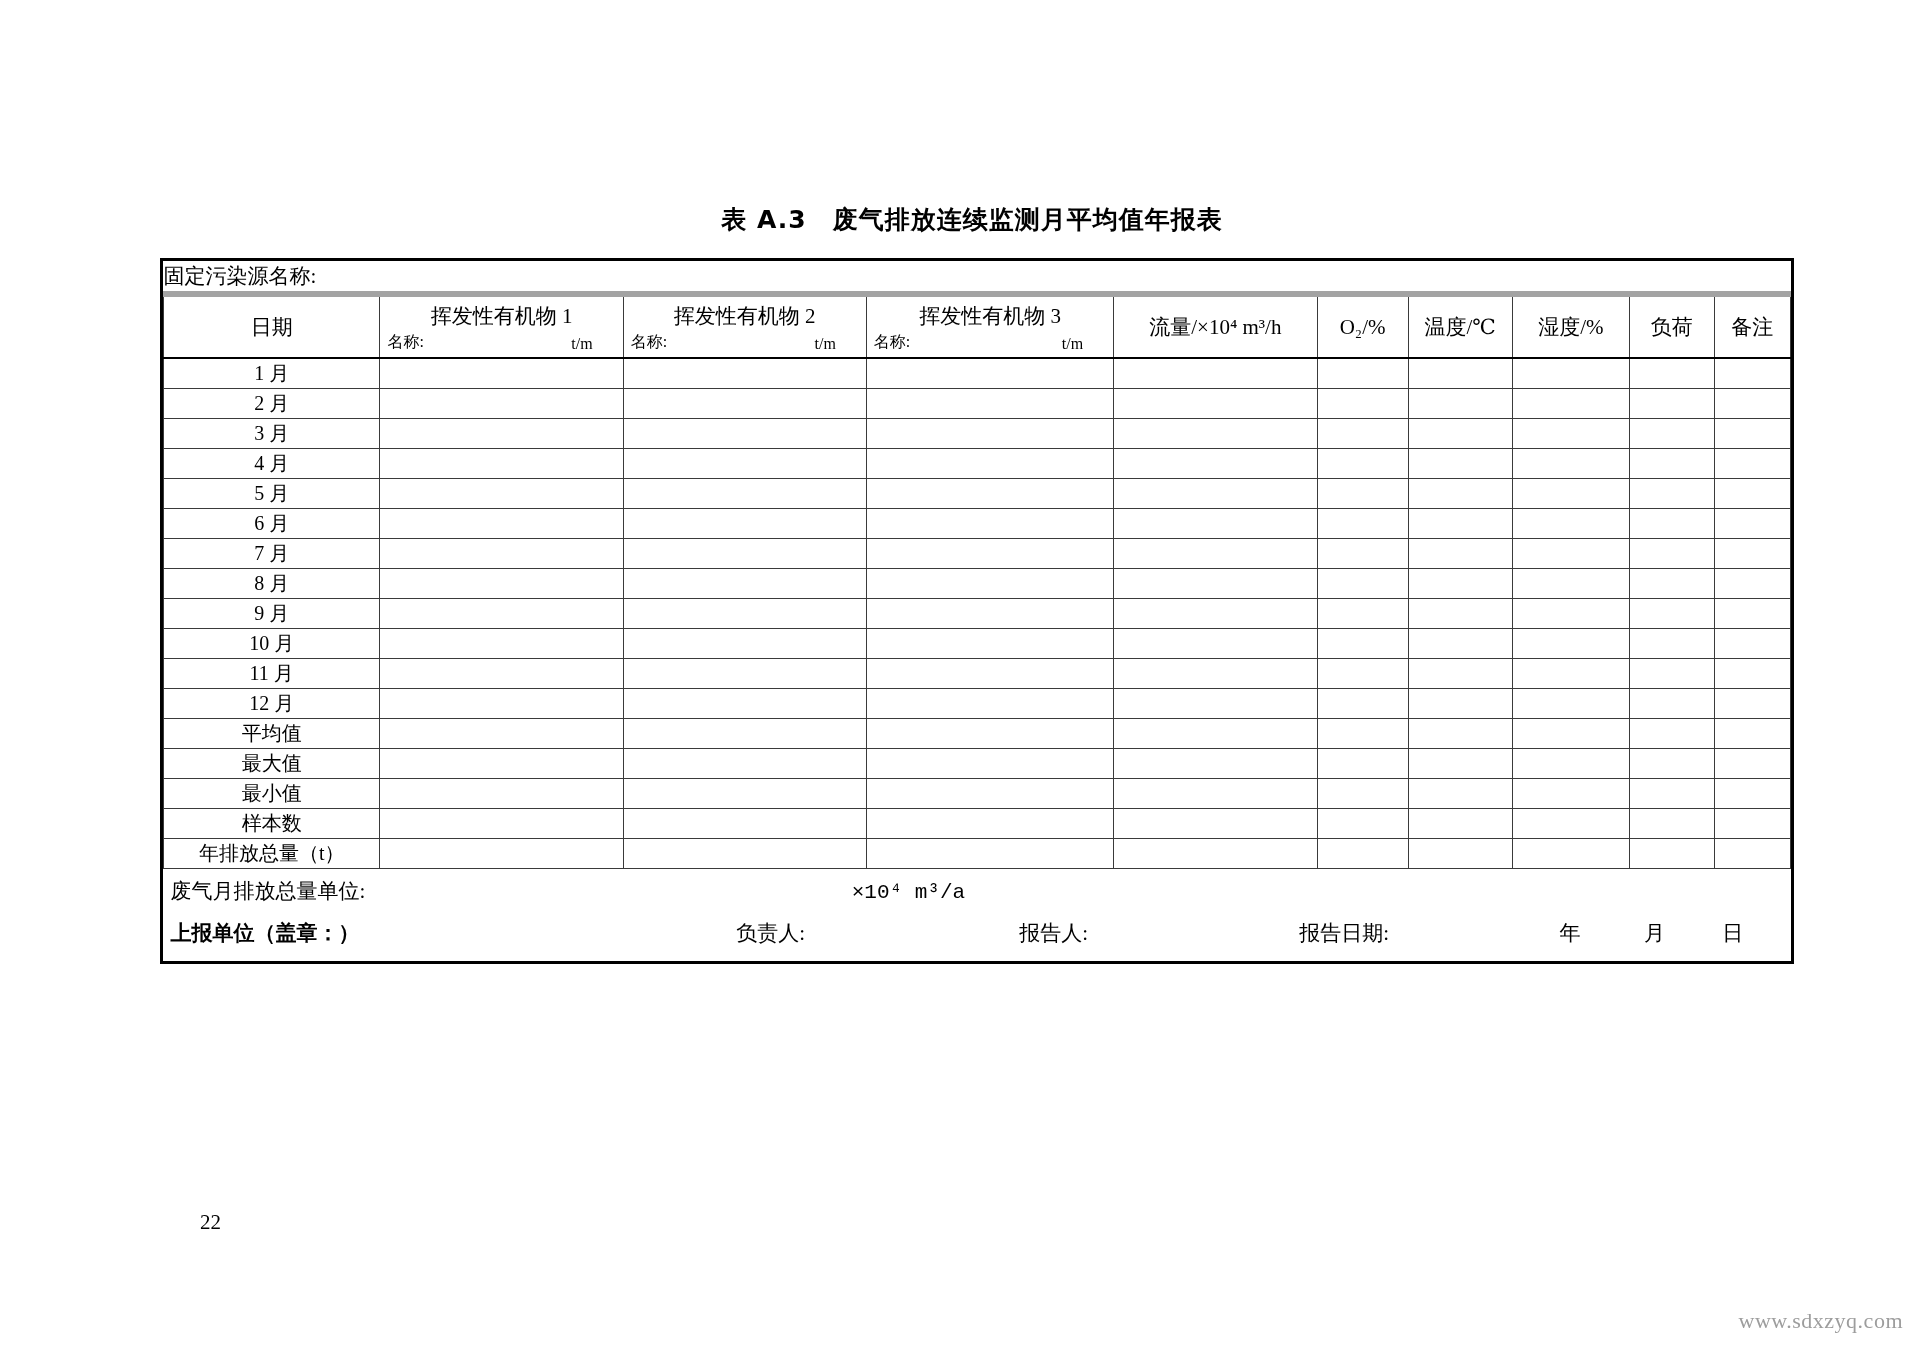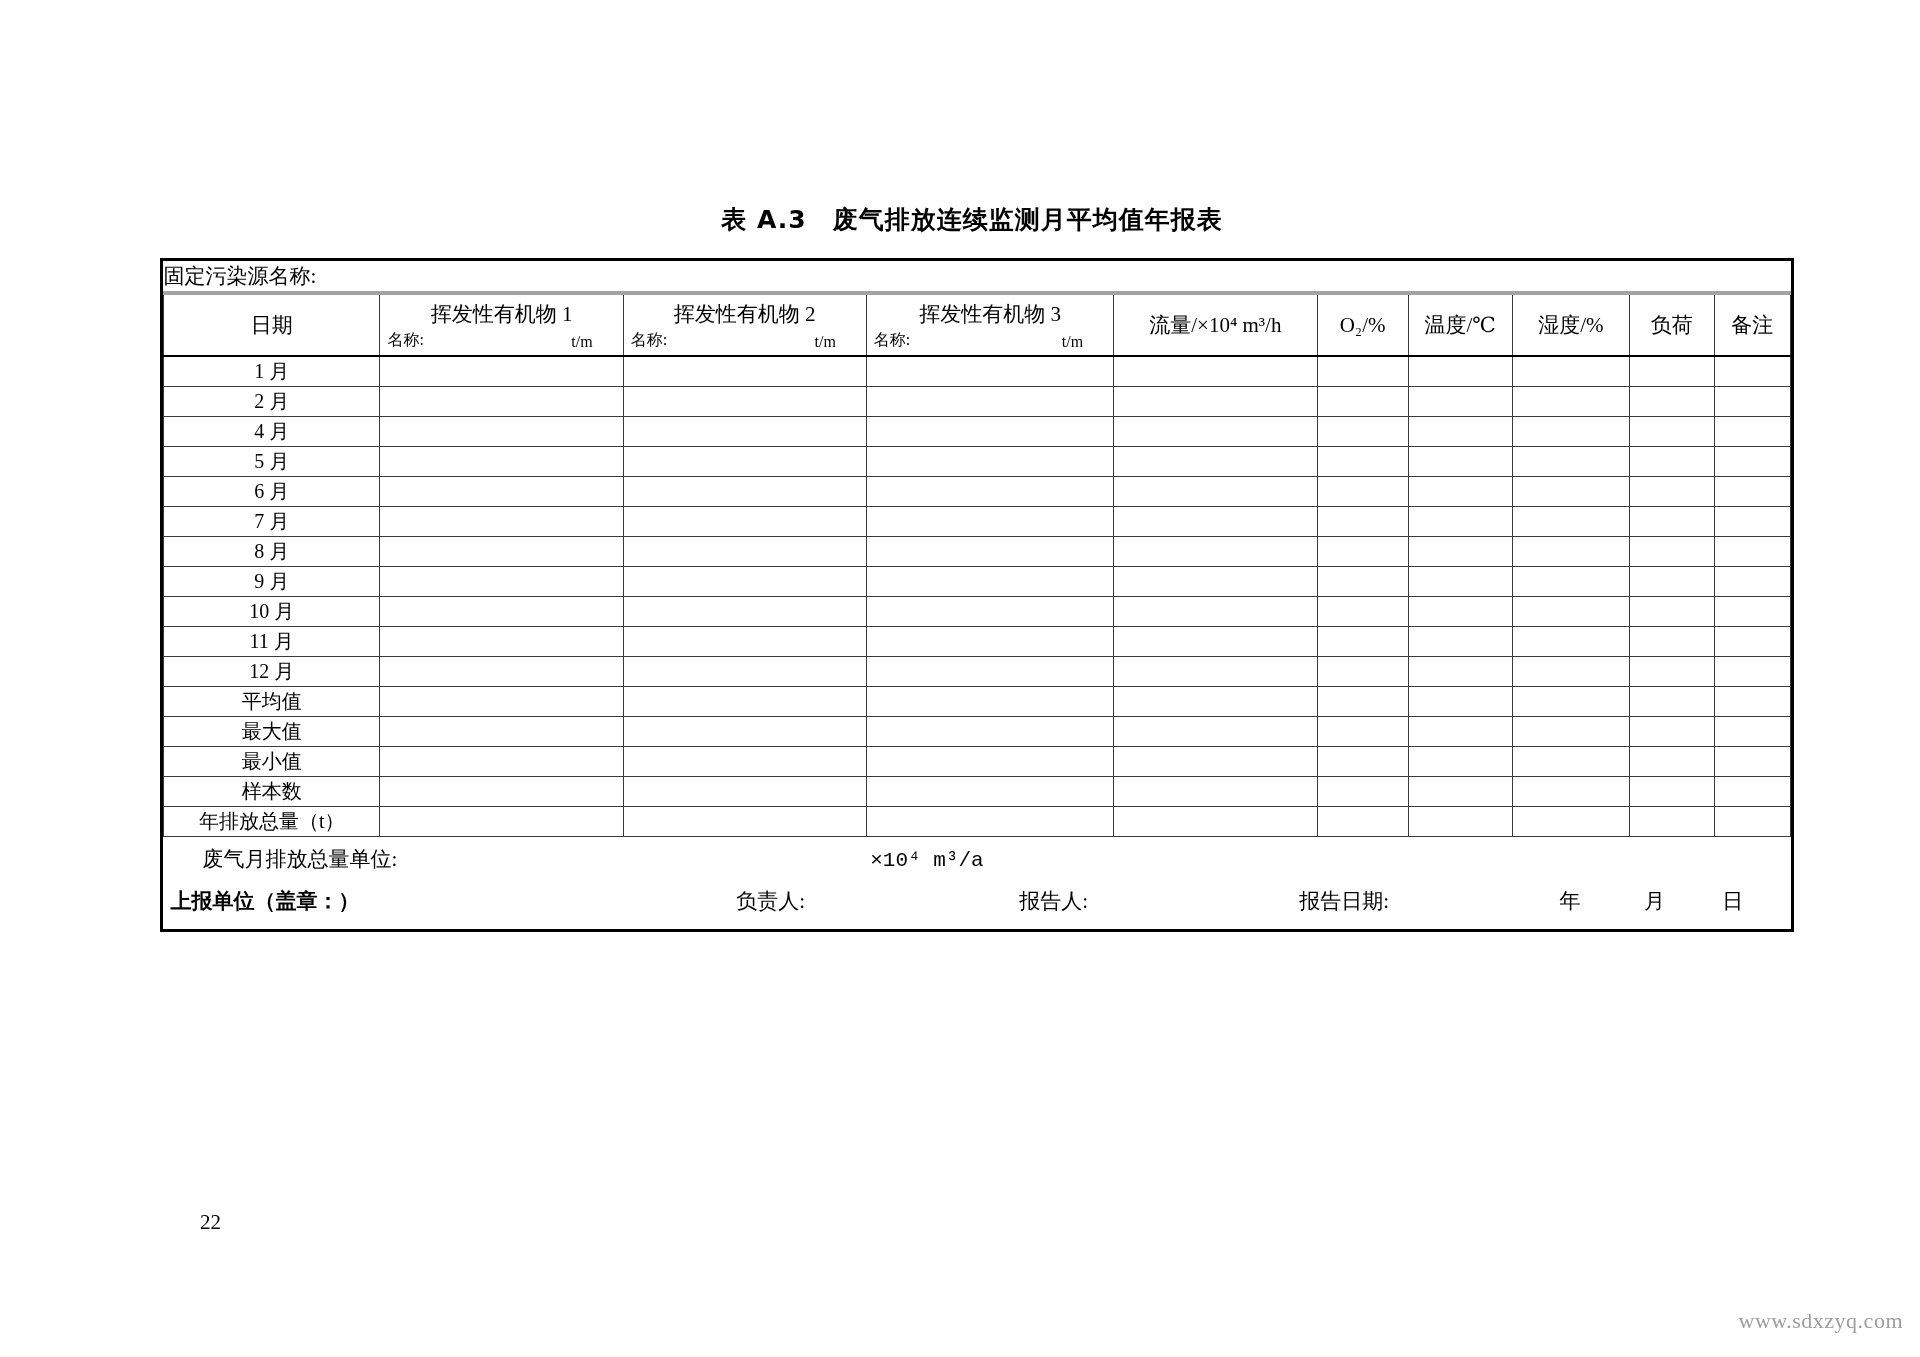--- a/index.html
+++ b/index.html
@@ -24,40 +24,40 @@
   table.report{width:100%;border-collapse:collapse;table-layout:fixed;}
   table.report td{
     border:1px solid #3a3a3a;
     font-size:20px;
     padding:0;
     vertical-align:middle;
     overflow:hidden;
     white-space:nowrap;
   }
   
-  tr.row-a td{border-left:none;border-right:none;border-top:none;border-bottom:4px solid #a3a3a3;
+  tr.row-a td{border-left:none;border-right:none;border-top:none;border-bottom:6px solid #a3a3a3;
     height:30px;font-size:21px;}
   tr.row-b td{border-left:none;border-right:none;border-top:none;border-bottom:3px solid #000;
     height:30px;font-size:21px;position:relative;}
   .pad-l{padding-left:7px;}
   .abs{position:absolute;top:50%;transform:translateY(-50%);}
   .pos-year-label{left:55.7%;}
   .pos-year-char{left:78.7%;}
   
   tr.hdr td{border-bottom:2.5px solid #000;height:60px;text-align:center;font-size:21px;}
   tr.hdr td.voc{padding:0;}
   .voc-top{text-align:center;padding-top:5px;font-size:21px;}
   .voc-bot{display:flex;justify-content:space-between;align-items:flex-end;
     padding:2px 30px 4px 7px;font-size:16px;}
   
   tbody.data td{height:29px;}
   tbody.data td.rowlabel{text-align:center;font-size:20px;}
   
   tr.foot td{border:none;height:92px;position:relative;font-size:21px;vertical-align:top;}
-  .foot-line1{position:relative;height:38px;margin-left:32px;}
+  .foot-line1{position:relative;height:38px;}
   .foot-line1 .lbl{position:absolute;left:7px;top:8px;}
   .foot-line1 .val{position:absolute;left:42.3%;top:12px;font-family:Liberation Mono, monospace;}
   .foot-line2{position:relative;height:50px;}
   .foot-line2 span{position:absolute;bottom:10px;}
   .p-report-unit{left:7px;font-weight:bold;}
   .p-principal{left:35.2%;}
   .p-reporter{left:52.6%;}
   .p-report-date{left:69.8%;}
   .p-y{left:85.8%;}
   .p-m{left:91.0%;}
@@ -148,20 +148,32 @@
             <td></td>
             <td></td>
             <td></td>
             <td></td>
             <td></td>
             <td></td>
             <td></td>
             <td></td>
           </tr>
           <tr>
+            <td class="rowlabel">3 月</td>
+            <td></td>
+            <td></td>
+            <td></td>
+            <td></td>
+            <td></td>
+            <td></td>
+            <td></td>
+            <td></td>
+            <td></td>
+          </tr>
+          <tr>
             <td class="rowlabel">4 月</td>
             <td></td>
             <td></td>
             <td></td>
             <td></td>
             <td></td>
             <td></td>
             <td></td>
             <td></td>
             <td></td>

